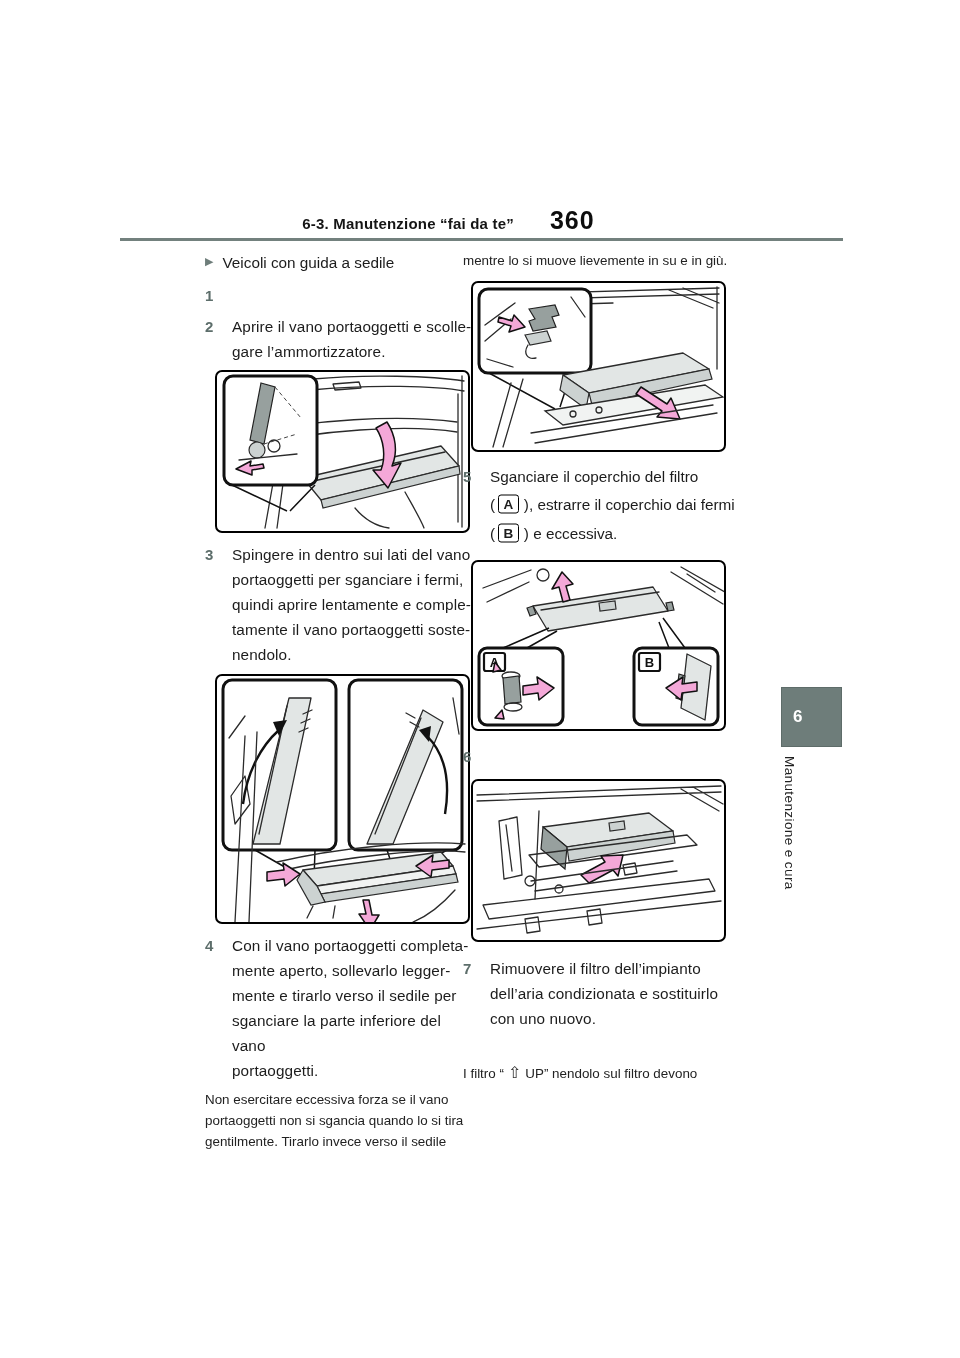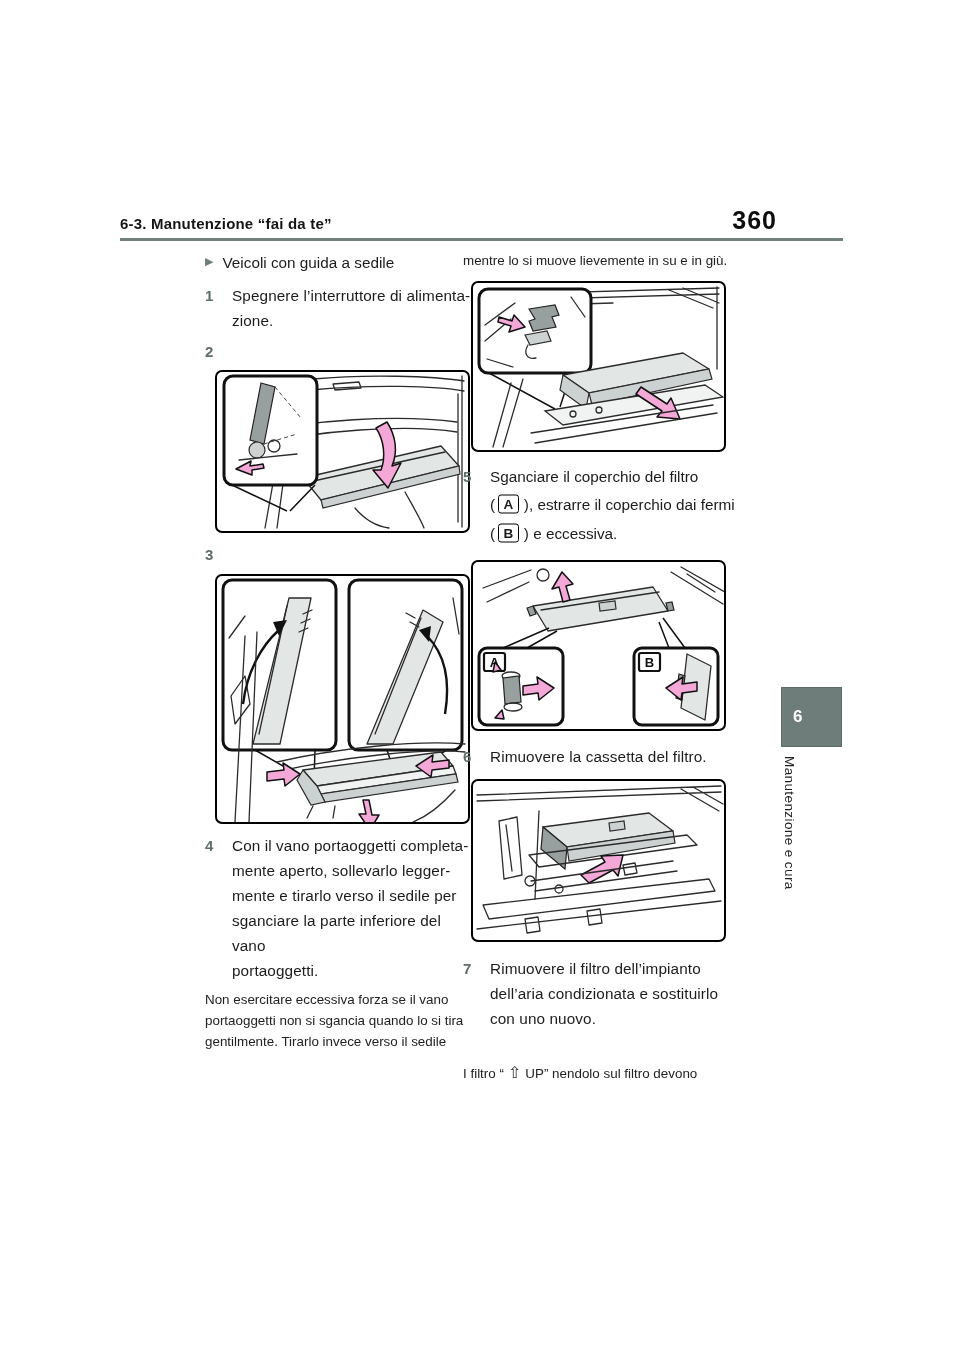--- a/index.html
+++ b/index.html
@@ -3,21 +3,21 @@
 <meta charset="utf-8">
 <style>
   html,body{margin:0;padding:0;background:#ffffff;}
   .page{
     position:relative;width:960px;height:1358px;background:#fff;overflow:hidden;
     font-family:"Liberation Sans", sans-serif;color:#1c1c1c;
   }
   
   .header{
     position:absolute;left:120px;top:206px;width:723px;box-sizing:border-box;
-    display:flex;justify-content:space-between;align-items:baseline;gap:36px;padding-right:66px;
+    display:flex;justify-content:center;align-items:baseline;gap:36px;padding-right:66px;
   }
   .header .section{font-size:15px;font-weight:bold;color:#151515;letter-spacing:.2px;}
   .header .pagenum{font-size:25px;font-weight:bold;color:#0d0d0d;letter-spacing:1px;}
   .rule{position:absolute;left:120px;top:238px;width:723px;height:3px;background:#73817e;}
   
   .col{position:absolute;top:250px;}
   .col-left{left:205px;width:270px;}
   .col-right{left:463px;width:272px;}
   .heading{font-size:15.3px;line-height:25px;display:flex;align-items:center;gap:9px;}
   .tri{color:#6e7d7a;font-size:11px;transform:translateY(-1px);}
@@ -82,26 +82,26 @@
   <div class="rule"></div>
 
   <div class="col col-left">
     <div class="heading">
       <span class="tri">▶</span>
       <span>Veicoli con guida a sedile</span>
     </div>
 
     <div class="step mt8">
       <span class="num">1</span>
-      <span class="txt">Spegnere l’interruttore di alimenta-
-zione.</span>
     </div>
 
     <div class="step mt6">
       <span class="num">2</span>
+      <span class="txt">Aprire il vano portaoggetti e scolle-
+gare l’ammortizzatore.</span>
     </div>
 
     <div class="fig figL h163 mt6">
       <svg viewBox="0 0 251 159" width="251" height="159">
         <path class="ln" d="M96,7 C150,2 215,4 247,9"></path>
         <path class="ln" d="M94,18 C155,12 220,14 247,19"></path>
         <path class="ln" d="M96,7 L94,18"></path>
         <path class="ln" d="M116,12 l26,-2 2,6 -26,2 z"></path>
         <path class="ln" d="M245,4 L245,155 M241,22 L241,150"></path>
         <path class="ln" d="M30,62 C95,48 180,42 240,50 M34,74 C100,58 190,52 240,60 M30,62 L34,74"></path>
@@ -117,20 +117,25 @@
         <circle class="fill-md" cx="40" cy="78" r="8"></circle>
         <circle class="ln" cx="57" cy="74" r="6"></circle>
         <path class="ln" d="M22,88 L80,82"></path>
         <path class="pink" d="M46,92 l-13,2 1,-5 -15,8 16,6 0,-5 12,-2 z"></path>
         <path class="lead" d="M15,113 L70,139 M98,113 L73,139"></path>
       </svg>
     </div>
 
     <div class="step mt9">
       <span class="num">3</span>
+      <span class="txt">Spingere in dentro sui lati del vano
+portaoggetti per sganciare i fermi,
+quindi aprire lentamente e comple-
+tamente il vano portaoggetti soste-
+nendolo.</span>
     </div>
 
     <div class="fig figL h250 mt7">
       <svg viewBox="0 0 251 246" width="251" height="246">
         <rect class="inset" x="6" y="4" width="113" height="170" rx="9"></rect>
         <path class="fill-lt" d="M36,168 L72,22 L94,22 L63,168 Z"></path>
         <path class="ln" d="M70,30 L42,158"></path>
         <path class="ln" d="M86,38 l9,-4 M84,47 l9,-4 M82,56 l9,-4"></path>
         <path class="ln" d="M14,120 L28,100 L33,128 L18,148 Z M12,62 L28,40"></path>
         <path class="blk" d="M26,128 C30,96 44,70 62,54"></path>
@@ -225,21 +230,20 @@
         <rect class="lblbox" x="166" y="91" width="21" height="18" rx="2"></rect>
         <text class="lbltext" x="176.5" y="105">B</text>
         <path class="fill-lt" d="M214,92 L238,104 L232,158 L208,146 Z"></path>
         <path class="fill-dk" d="M206,112 l6,2 -1,8 -6,-2 z M204,128 l6,2 -1,8 -6,-2 z"></path>
         <path class="pink" d="M224,120 l-15,2 1,-7 -17,11 15,12 1,-7 15,-2 z"></path>
       </svg>
     </div>
 
     <div class="step mt13">
       <span class="num">6</span>
-      <span class="txt">Rimuovere la cassetta del filtro.</span>
     </div>
 
     <div class="fig figR h163 mt10">
       <svg viewBox="0 0 251 159" width="251" height="159">
         <path class="ln" d="M4,14 L248,5 M4,20 L248,11 M208,8 l38,22 M220,6 l30,17"></path>
         <path class="ln" d="M26,40 L44,36 L49,94 L31,98 Z M33,44 L39,90 M66,30 L62,118"></path>
         <circle class="ln" cx="57" cy="100" r="5"></circle>
         <path class="fill-lt" d="M70,46 L176,32 L200,50 L94,66 Z"></path>
         <path class="fill-dk" d="M70,46 L94,66 L92,88 L68,68 Z"></path>
         <path class="fill-md" d="M94,66 L200,50 L202,62 L96,80 Z"></path>

